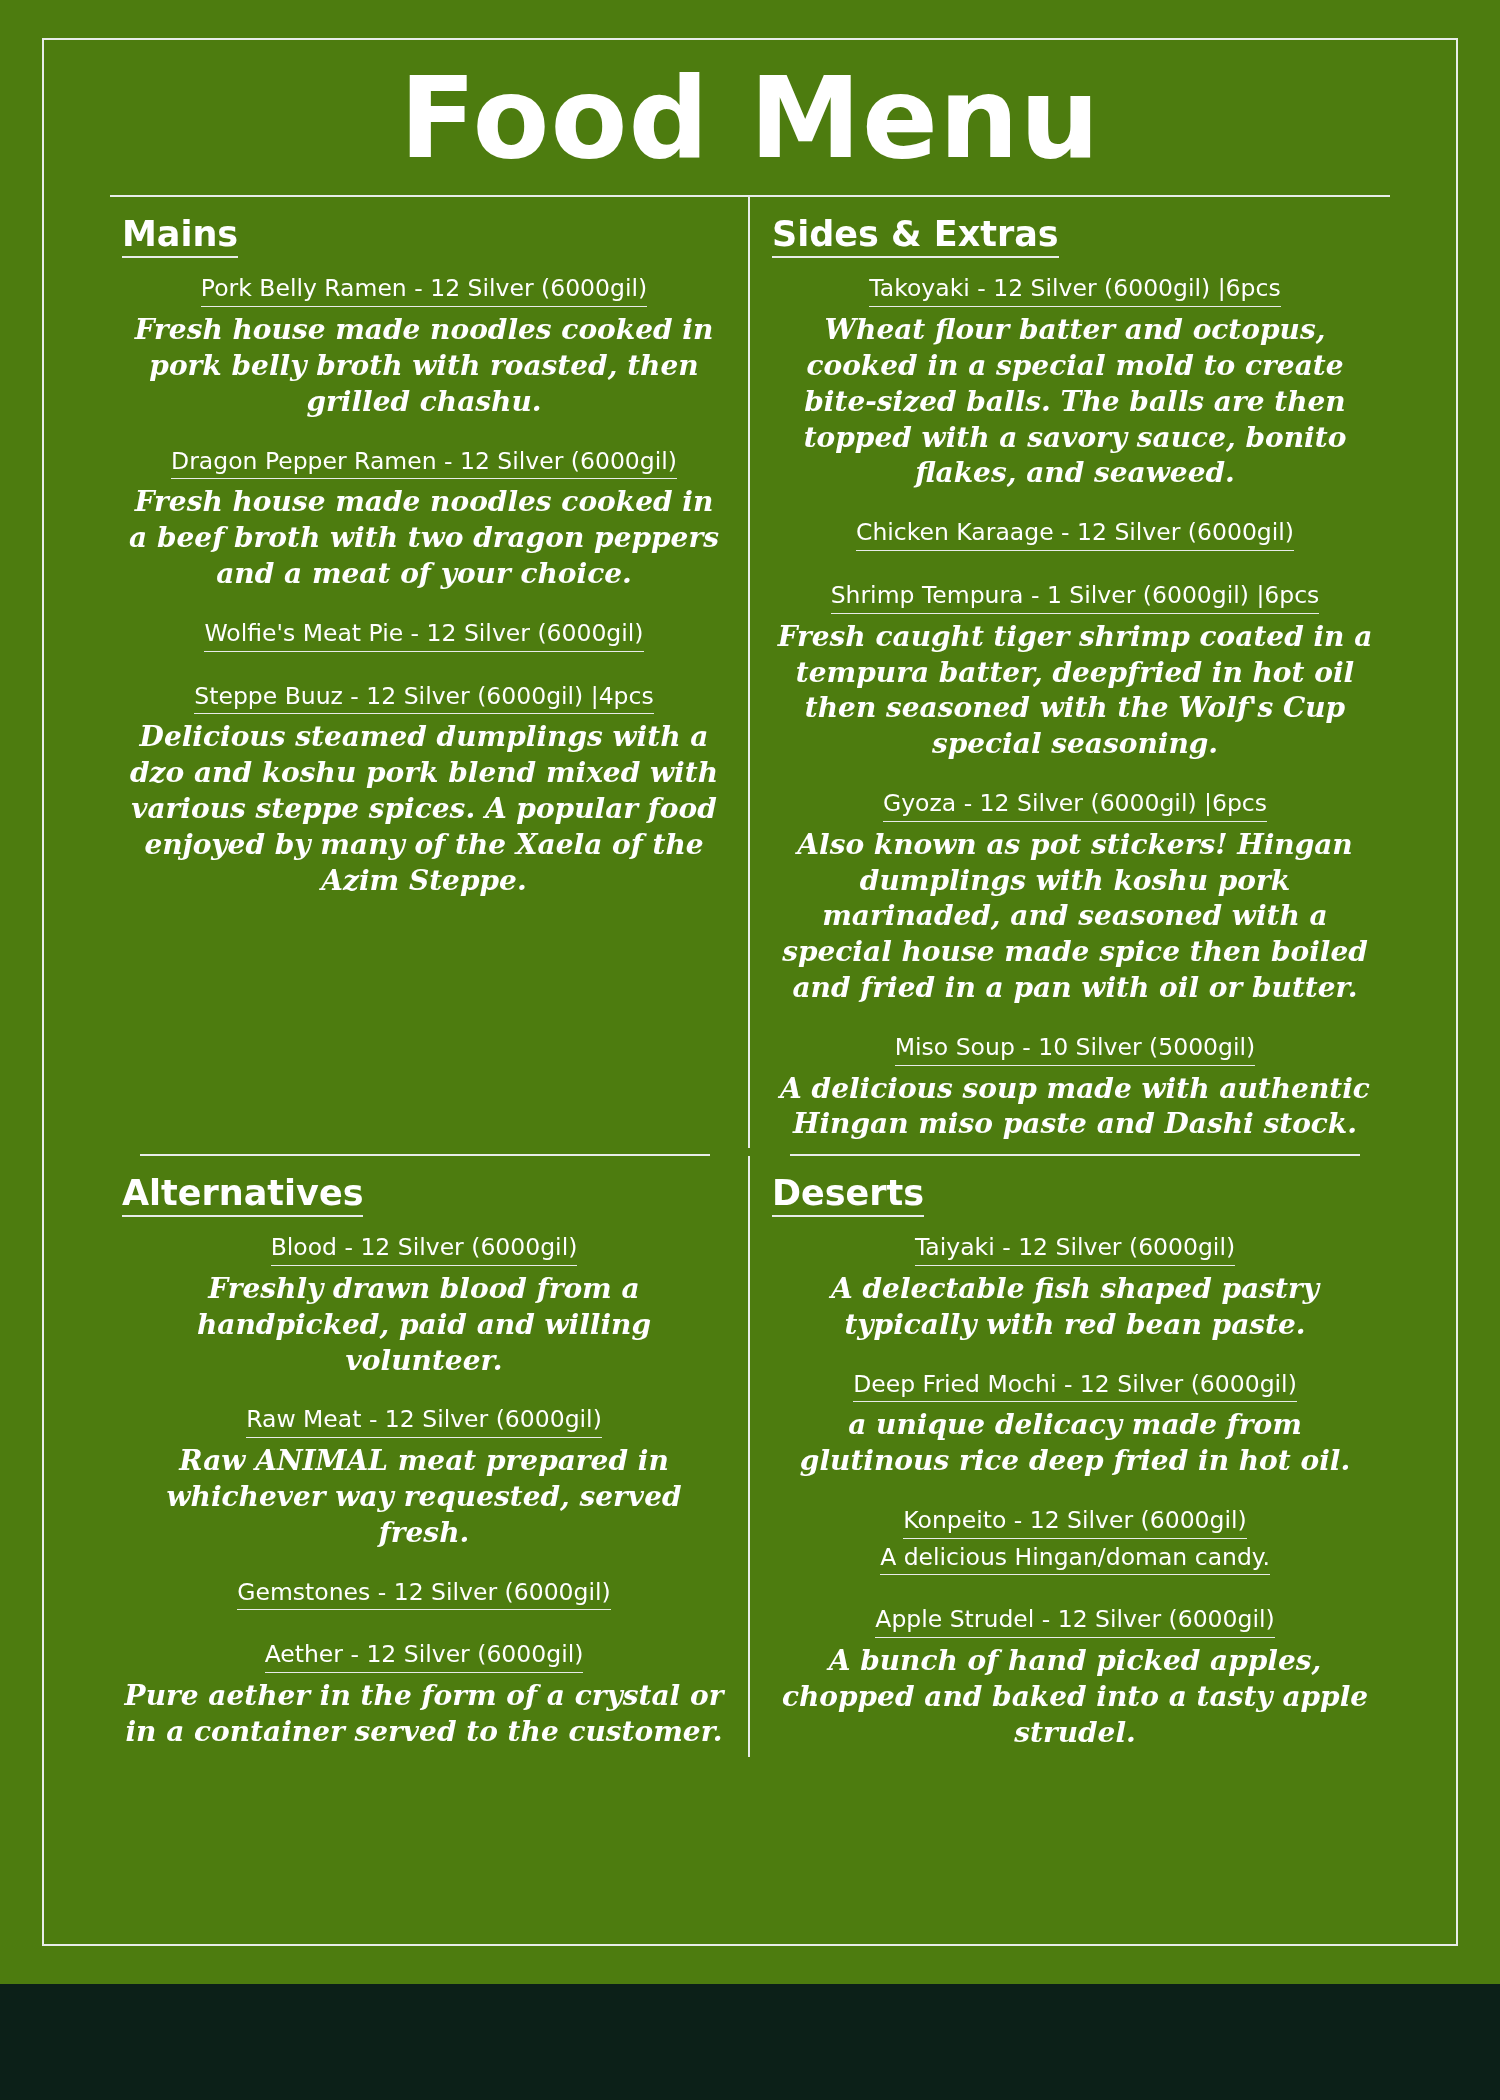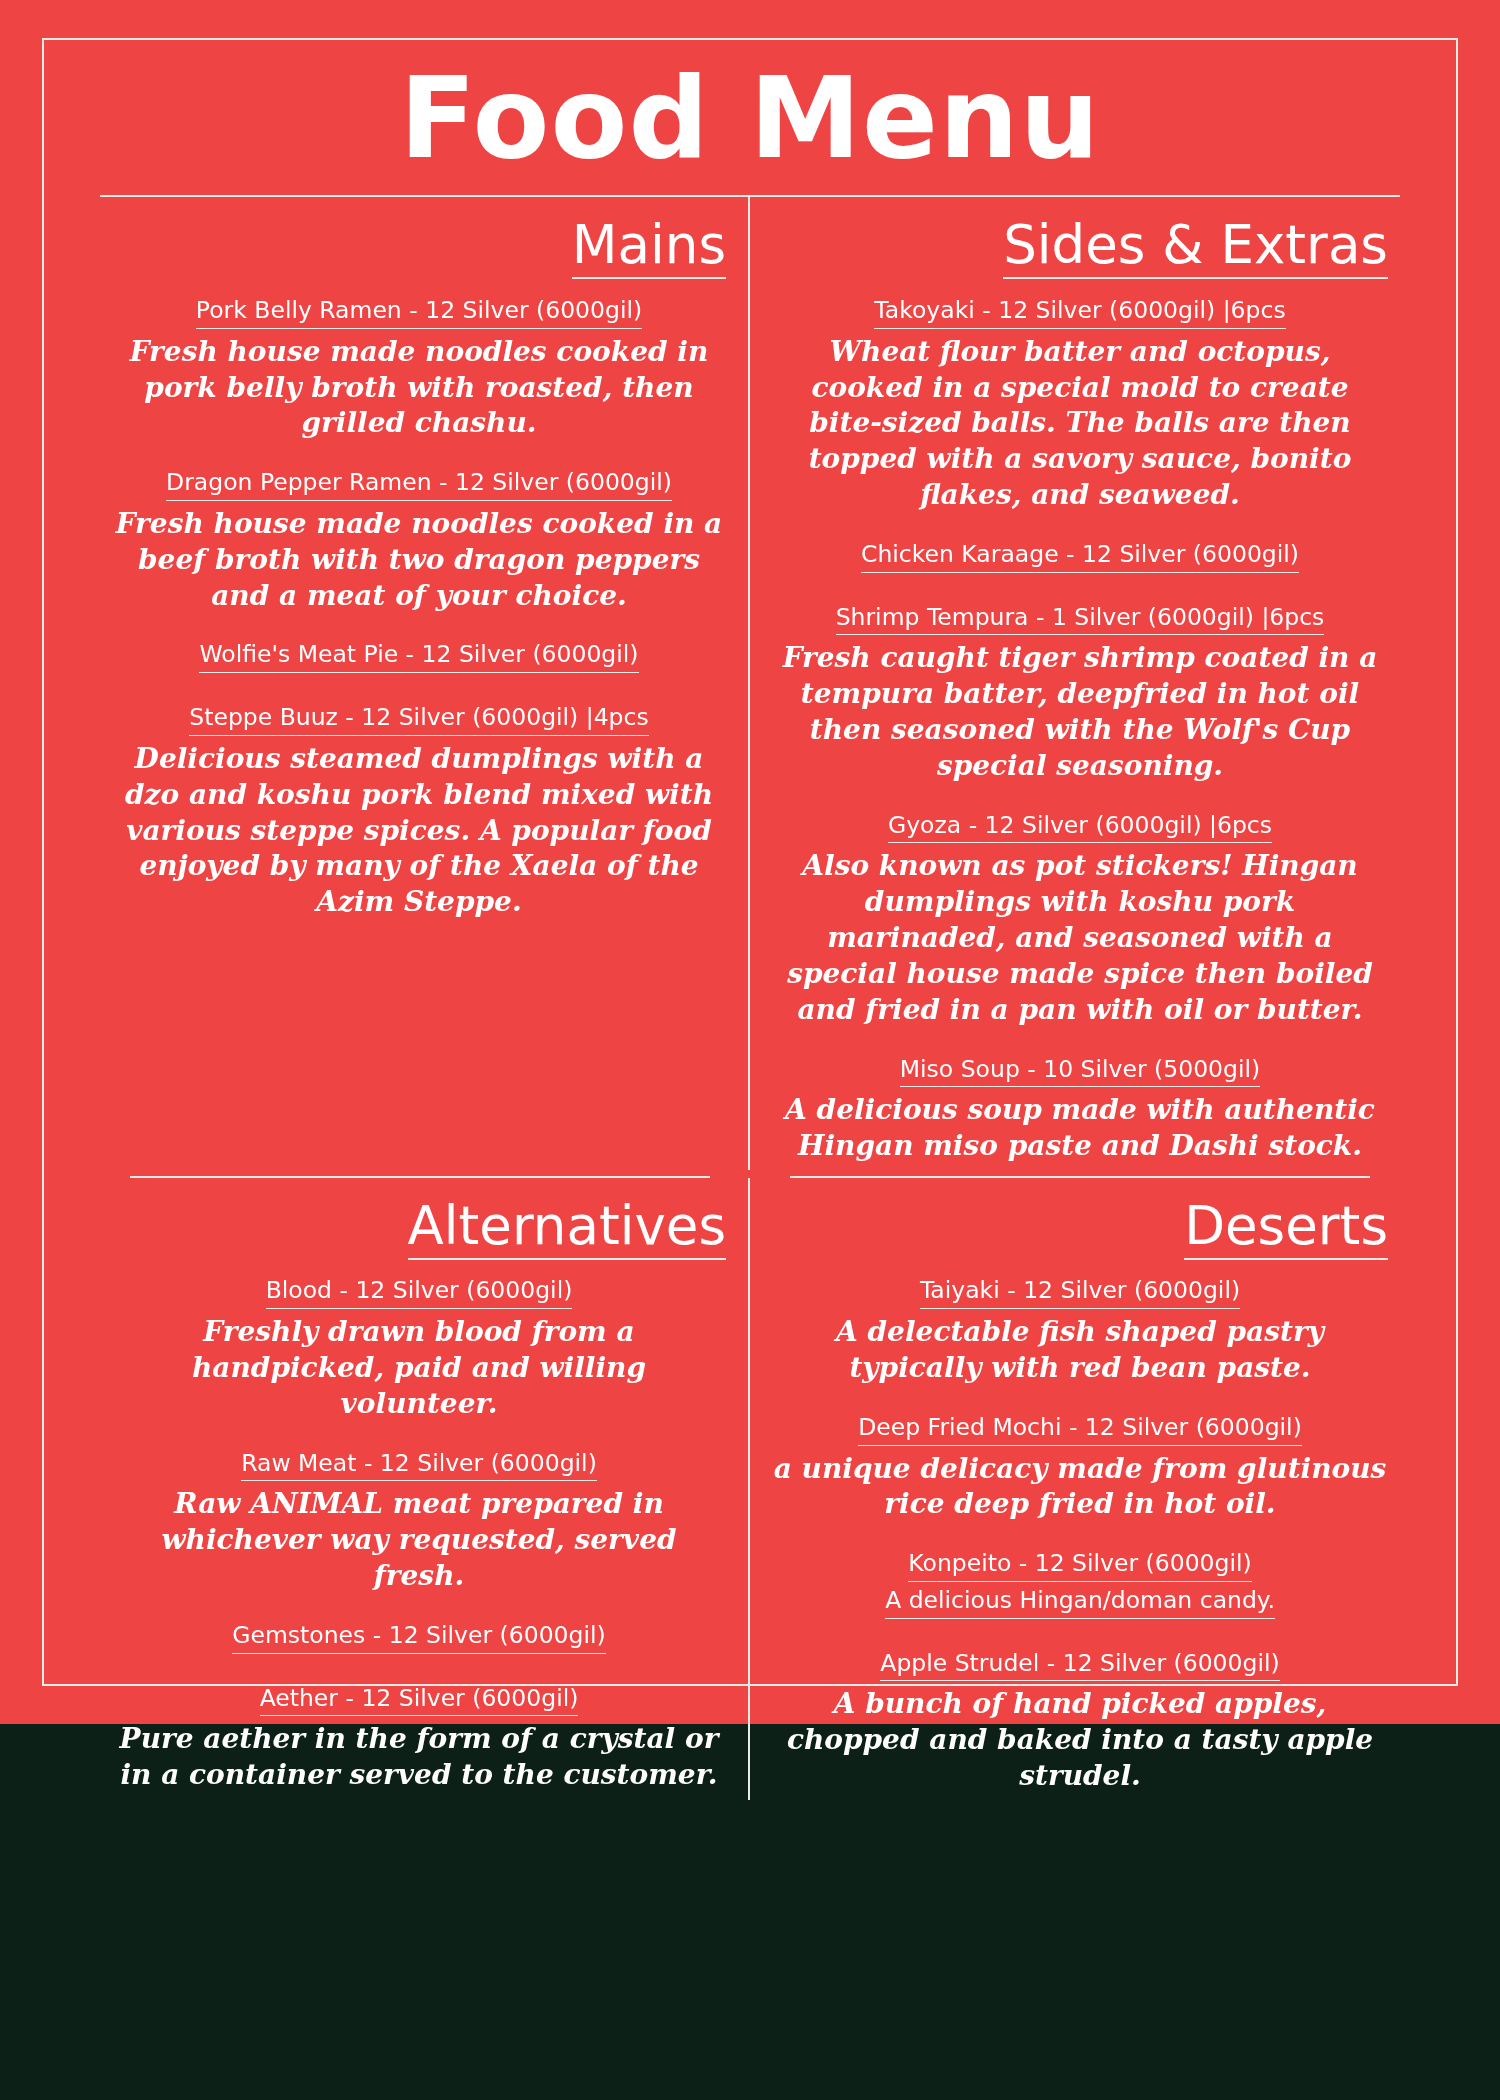--- a/index.html
+++ b/index.html
@@ -10,24 +10,24 @@
   body {
     width: 1500px;
     height: 2100px;
     font-family: "DejaVu Sans", sans-serif;
     color: #ffffff;
     overflow: hidden;
   }
   .page {
     position: relative;
     width: 1500px;
-    height: 1724px;
-    background: #ef4444;
-    box-sizing: border-box;
-    padding: 38px 20px;
+    height: 1984px;
+    background: #4d7c0f;
+    box-sizing: border-box;
+    padding: 38px 30px;
   }
   .frame {
     position: absolute;
     left: 42px;
     top: 38px;
     right: 42px;
     bottom: 38px;
     border: 2px solid #e8ece9;
     box-sizing: border-box;
   }
@@ -60,24 +60,24 @@
   }
   .col {
     width: 50%;
     box-sizing: border-box;
     padding: 0 22px;
   }
   .col-left {
     border-right: 2px solid #e8ece9;
   }
   .section-head {
-    text-align: right;
-    font-family: "DejaVu Sans", sans-serif;
-    font-weight: normal;
-    font-size: 53px;
+    text-align: left;
+    font-family: "DejaVu Sans", sans-serif;
+    font-weight: bold;
+    font-size: 35px;
     line-height: 1.2;
     margin: 16px 0 0 0;
   }
   .section-head span {
     border-bottom: 2px solid #e8ece9;
     padding-bottom: 2px;
   }
   .items {
     margin-top: 18px;
   }

